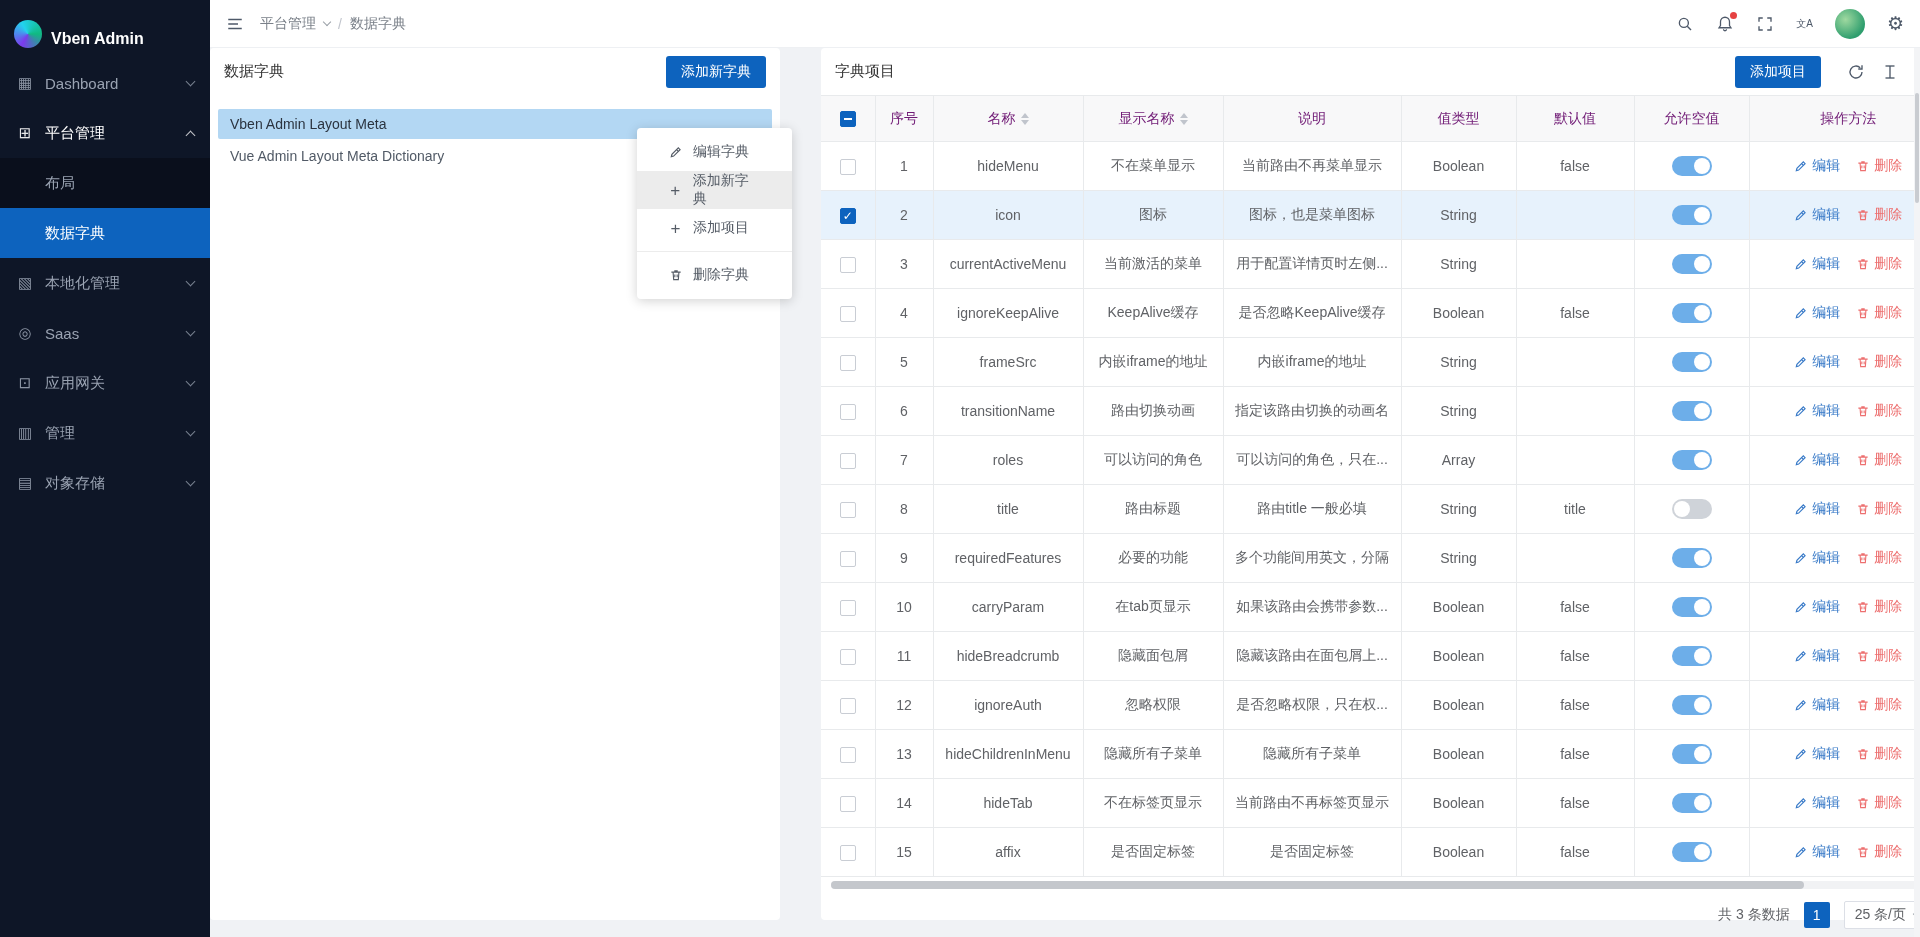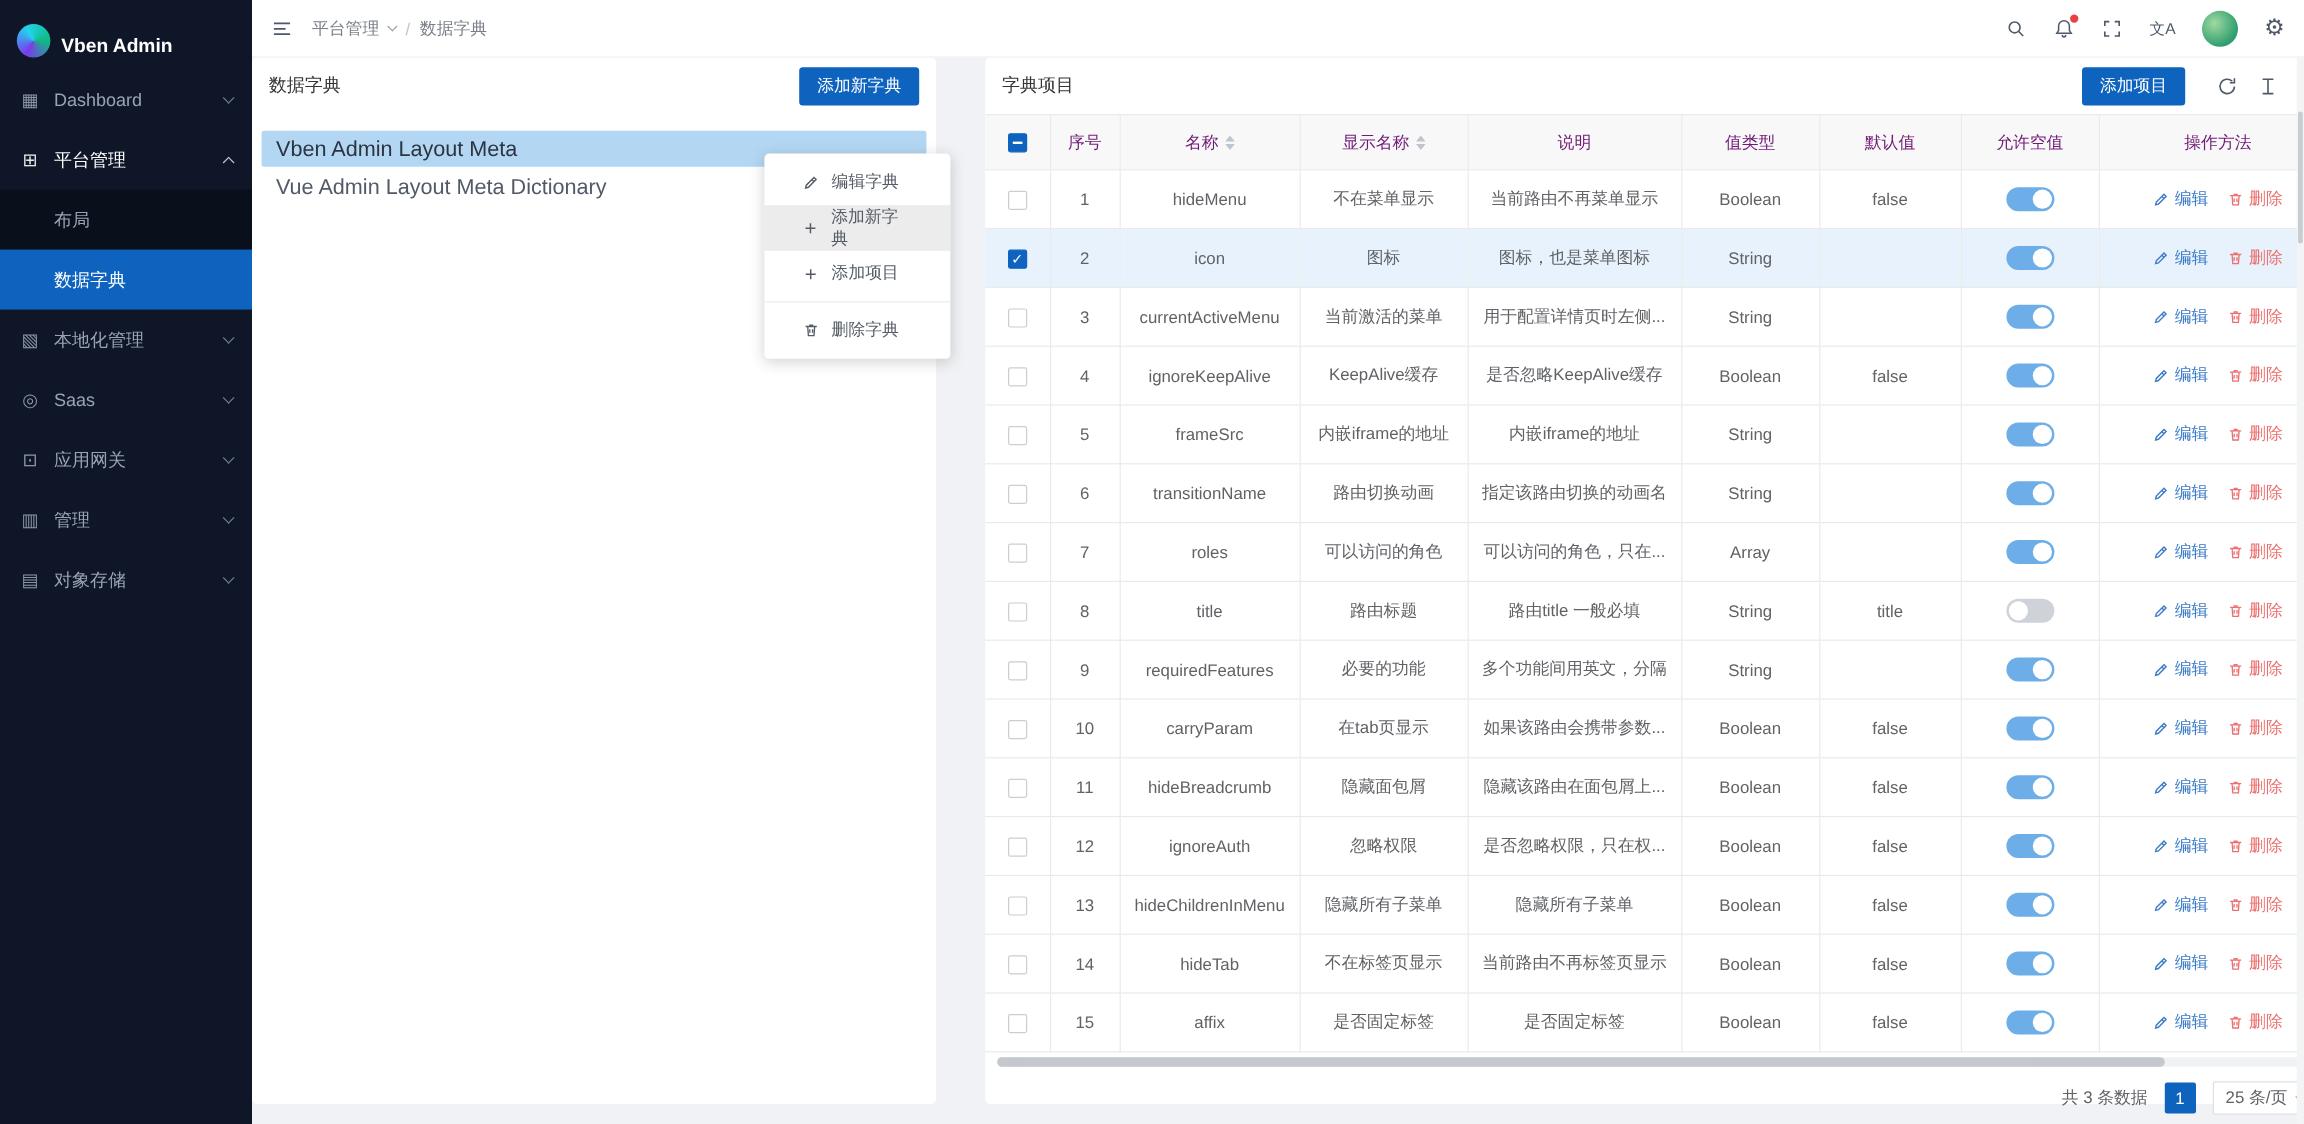--- a/index.html
+++ b/index.html
@@ -41,41 +41,41 @@
   .topbar{position:absolute;left:210px;top:0;right:0;height:48px;background:#fff;border-bottom:1px solid #eef0f3;
           display:flex;align-items:center;padding:0 16px;z-index:4}
   .hamburger{color:#4e5969;cursor:pointer;margin-right:16px}
   .crumbs{display:flex;align-items:center;gap:8px;color:#7a8089;font-size:14px}
   .chev-sm{width:6px;height:6px;border-right:1.4px solid #9aa0a8;border-bottom:1.4px solid #9aa0a8;transform:rotate(45deg);margin-top:-3px}
   .crumb-sep{color:#c0c4cc}
   .top-right{margin-left:auto;display:flex;align-items:center;gap:22px}
   .hicon{width:18px;height:18px;color:#4e5969;position:relative;cursor:pointer}
   .hicon svg{width:100%;height:100%}
   .badge-dot{position:absolute;right:-3px;top:-3px;width:7px;height:7px;border-radius:50%;background:#e64242}
-  .txt-icon{font-size:13px;color:#4e5969;cursor:pointer;white-space:nowrap}
+  .txt-icon{font-size:10px;color:#4e5969;cursor:pointer;white-space:nowrap}
   .avatar{width:30px;height:30px;border-radius:50%;cursor:pointer;
           background:radial-gradient(circle at 35% 35%,#9fd9a0,#2f9e6e 70%)}
   .gear{font-size:19px;line-height:1;color:#4e5969;cursor:pointer}
 
   
   .panel{position:absolute;top:48px;background:#fff;border-radius:4px}
   .left-panel{left:210px;width:570px;height:872px}
   .right-panel{left:821px;width:1126px;height:872px;display:flex;flex-direction:column}
   .panel-head{height:47px;display:flex;align-items:center;justify-content:space-between;padding:0 14px;flex:0 0 auto}
   .panel-title{font-size:15px;font-weight:500;color:#333}
   .btn-primary{background:var(--primary);color:#fff;border:none;height:32px;padding:0 15px;border-radius:3px;
                font-size:14px;cursor:pointer;font-family:inherit;white-space:nowrap}
   .rp-tools{display:flex;align-items:center;gap:16px}
   .tool-icon{width:18px;height:18px;color:#4e5969;cursor:pointer}
   .tool-icon svg{width:100%;height:100%}
   .rp-tools .btn-primary{margin-right:10px}
 
   
   .dict-list{padding:14px 8px 8px}
-  .dict-item{height:30px;margin-bottom:2px;display:flex;align-items:center;padding:0 12px;font-size:18px;color:#515a66;cursor:pointer;border-radius:2px}
+  .dict-item{height:30px;margin-bottom:2px;display:flex;align-items:center;padding:0 12px;font-size:14px;color:#515a66;cursor:pointer;border-radius:2px}
   .dict-item.selected{background:var(--sel-item);color:#2b3440}
 
   
   .ctx-menu{position:absolute;left:637px;top:128px;width:155px;background:#fff;border-radius:4px;z-index:30;
             box-shadow:0 2px 12px rgba(0,0,0,.18);padding:5px 0}
   .ctx-item{height:38px;display:flex;align-items:center;gap:10px;padding:0 31px;font-size:14px;color:#555c66;cursor:pointer}
   .ctx-item.hovered{background:#ececec}
   .ctx-divider{height:1px;background:#ececec;margin:4px 0}
   .ctx-ic{width:15px;height:15px;color:#555c66;display:flex;align-items:center;justify-content:center}
   .ctx-ic svg{width:14px;height:14px}

